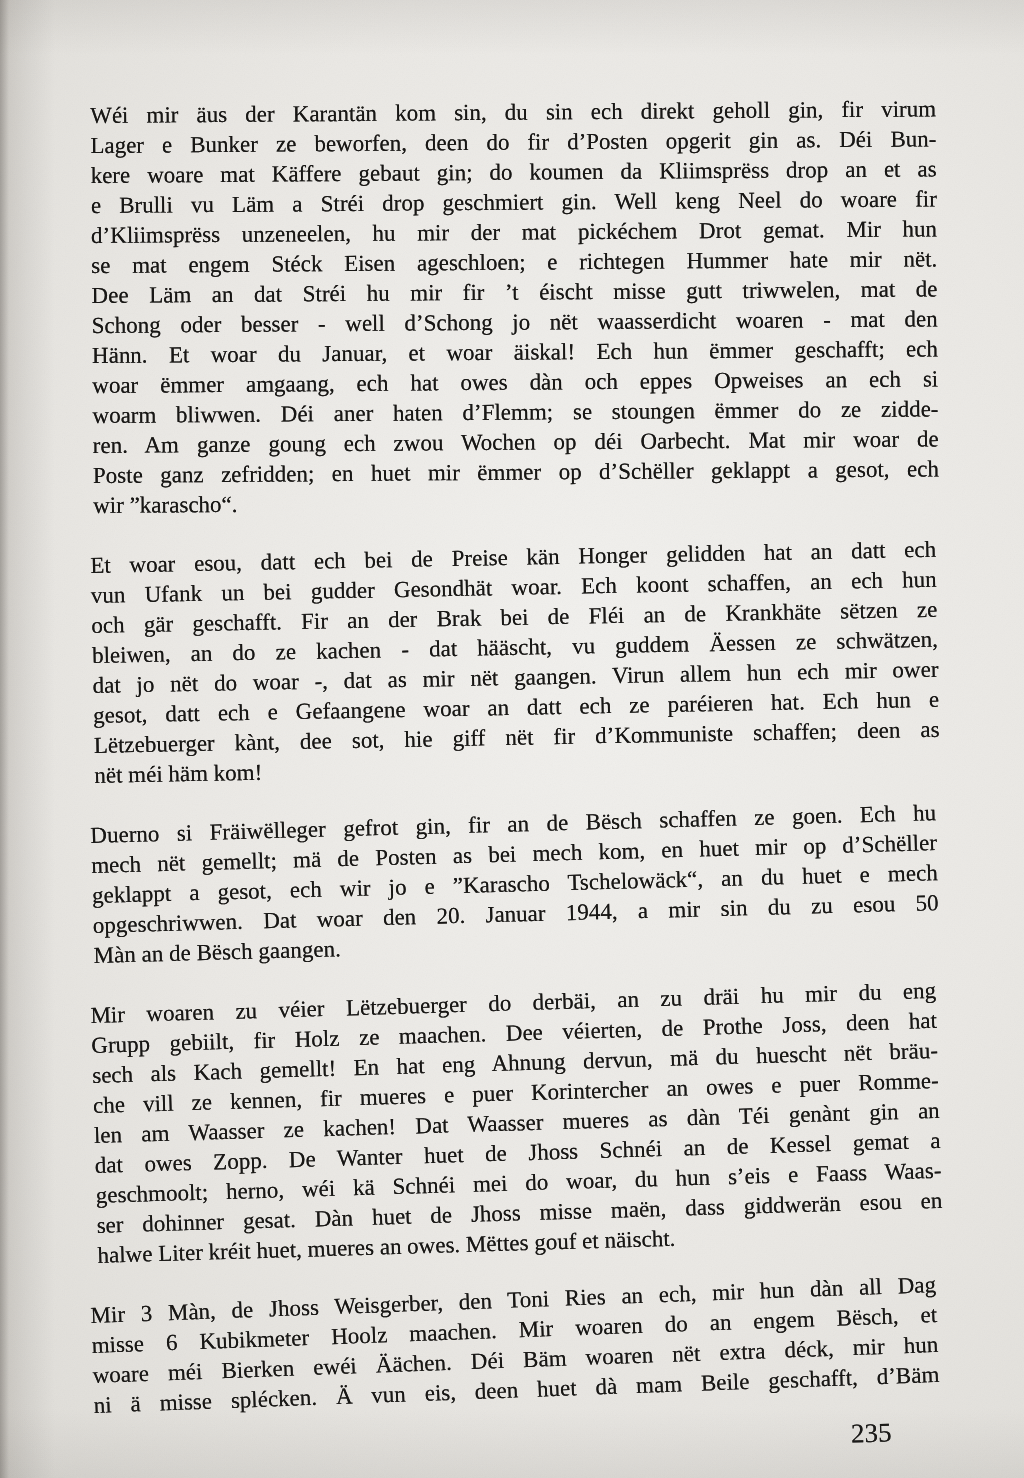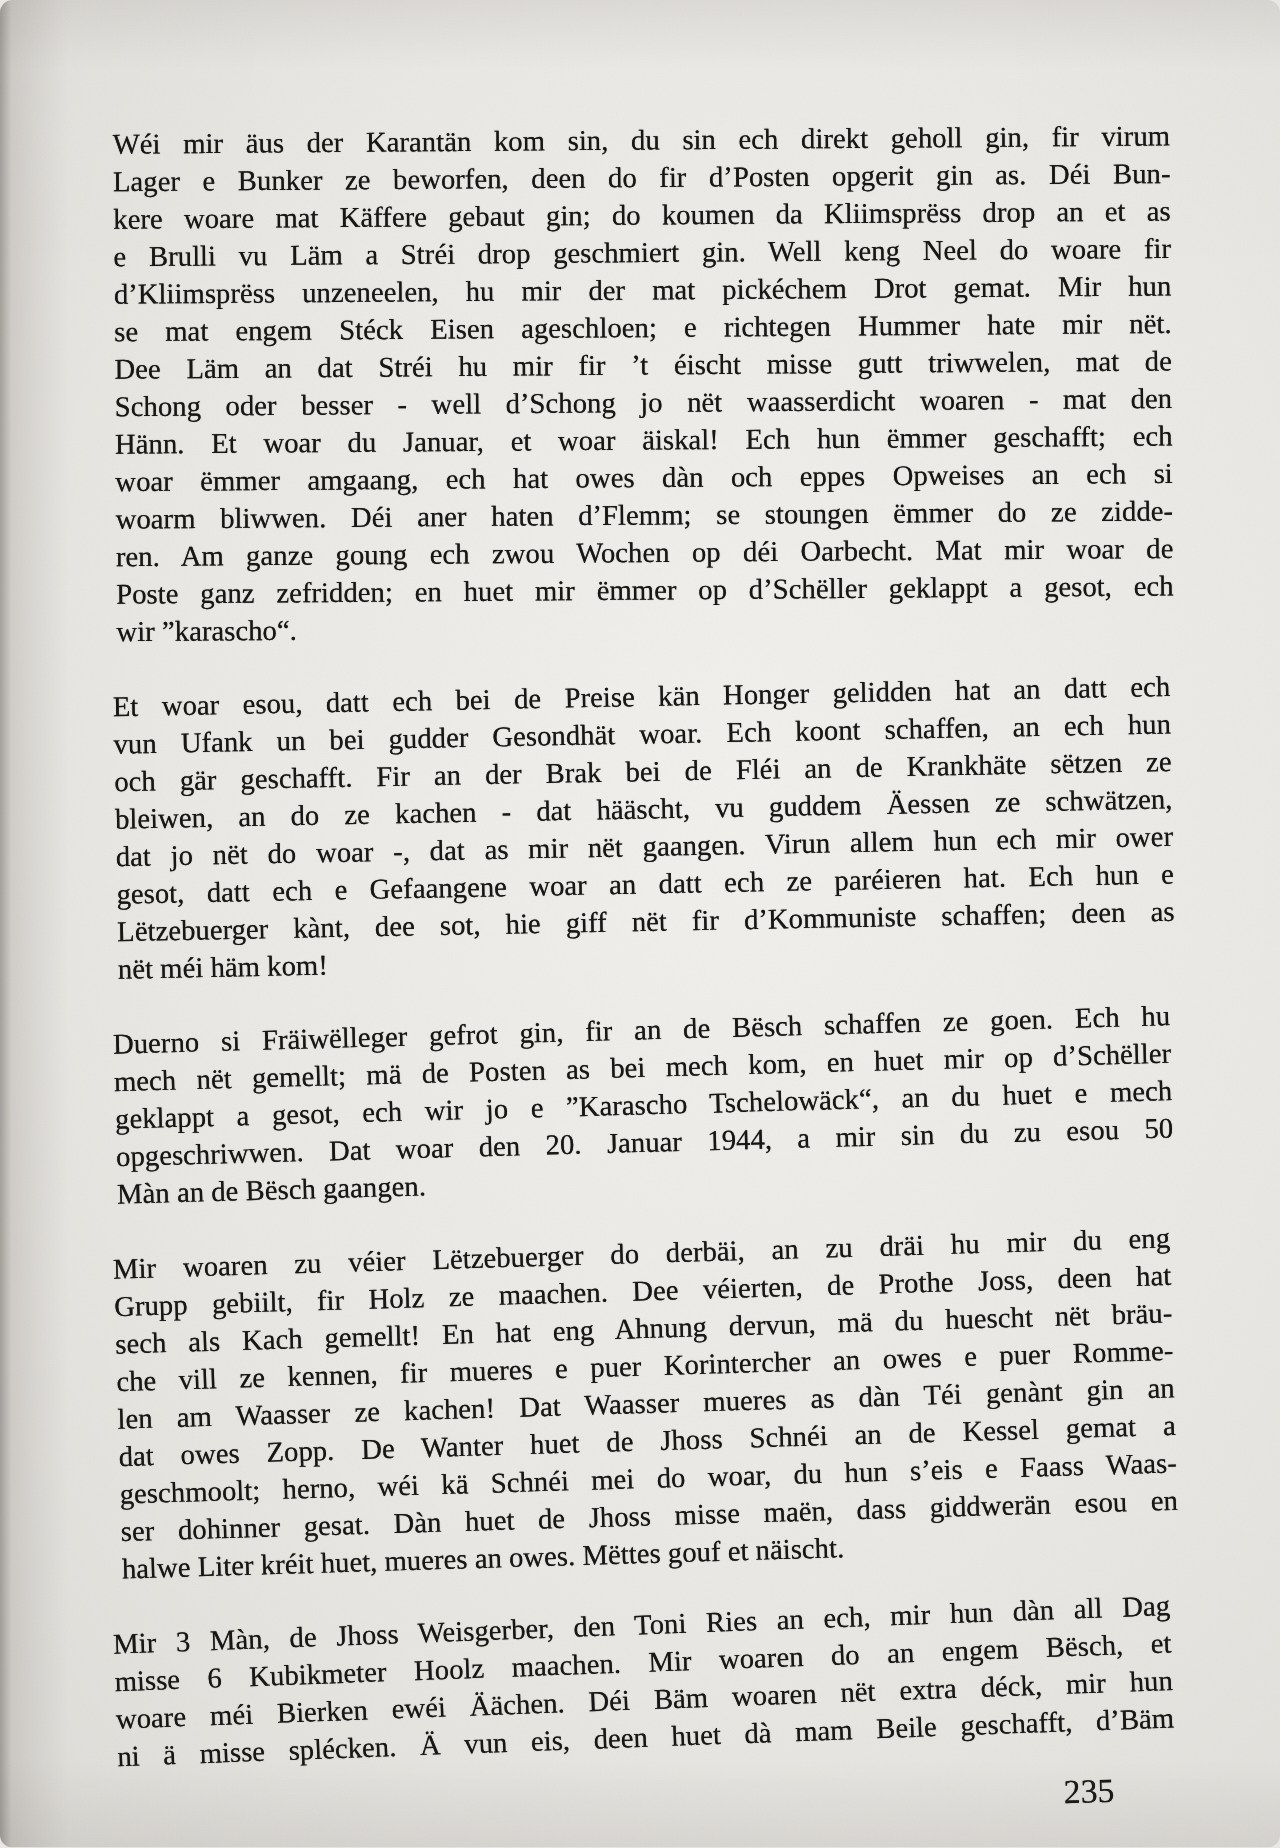--- a/index.html
+++ b/index.html
@@ -16,21 +16,20 @@
   .page {
     position: relative;
     width: 1024px;
     height: 1478px;
     background:
       linear-gradient(90deg, rgba(70,64,58,0.42) 0px, rgba(120,113,105,0.20) 9px, rgba(60,55,50,0.07) 28px, rgba(0,0,0,0) 55px),
       linear-gradient(180deg, rgba(95,90,84,0.10) 0px, rgba(0,0,0,0) 55px),
       linear-gradient(0deg, rgba(95,90,84,0.10) 0px, rgba(0,0,0,0) 70px),
       radial-gradient(ellipse at 58% 42%, #f1f0ed 0%, #eae8e4 55%, #dedcd7 100%);
     overflow: hidden;
-    border-radius: 10px;
   }
   .grain {
     position: absolute;
     top: 0; left: 0;
     width: 1024px;
     height: 1478px;
     pointer-events: none;
   }
   .text-block {
     position: absolute;

